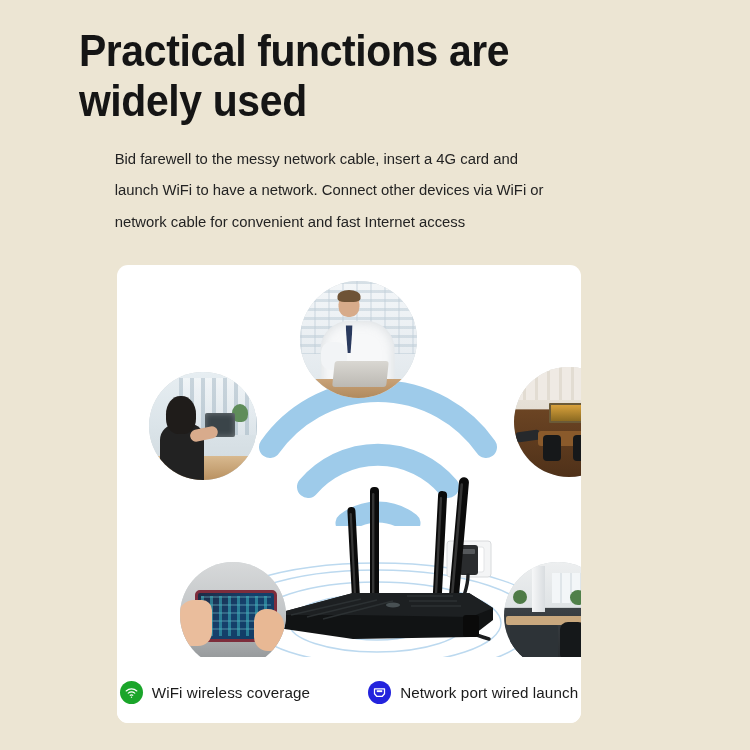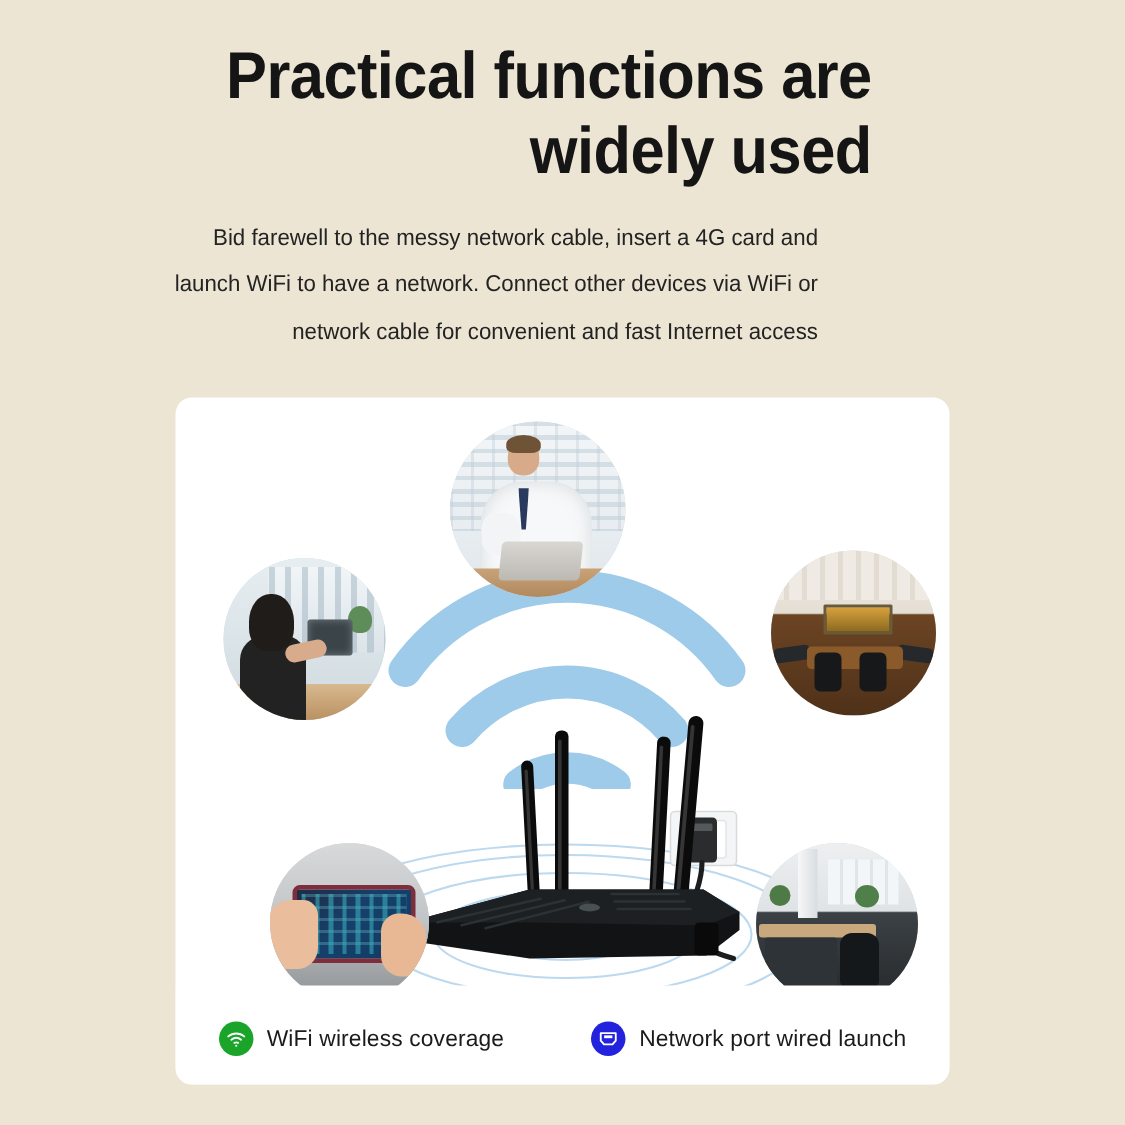--- a/index.html
+++ b/index.html
@@ -5,40 +5,40 @@
   html,body{margin:0;padding:0;}
   body{
     width:750px;height:750px;overflow:hidden;
     background:#ece5d3;
     font-family:"Liberation Sans",sans-serif;
     -webkit-font-smoothing:antialiased;
   }
   .page{position:relative;width:750px;height:750px;}
 
   
-  .head{position:absolute;left:0;top:0;width:660px;text-align:right;}
+  .head{position:absolute;left:0;top:0;width:660px;text-align:left;}
   .title{
     margin:0;padding:26px 60px 0 60px;
     font-size:44px;line-height:1.13;
     font-weight:700;color:#151515;
     letter-spacing:-0.4px;
     font-family:"Liberation Sans Narrow","Liberation Sans",sans-serif;
     transform:scaleX(0.93);transform-origin:center top;
   }
   .subtitle{
     margin:0;padding:18px 108px 0 108px;
     font-size:15.3px;line-height:2.03;
     color:#232323;font-weight:400;
     transform:scaleX(0.97);transform-origin:center top;
   }
 
   
   .card{
     position:absolute;left:117px;top:265px;
-    width:516px;height:458px;
+    width:464px;height:458px;
     background:#ffffff;border-radius:11px;
     overflow:hidden;
   }
 
   .stage{position:absolute;inset:0;}
 
   
   .photo{position:absolute;border-radius:50%;overflow:hidden;background:#cfd5d8;}
   .photo .ph-in{position:absolute;inset:0;}
 

